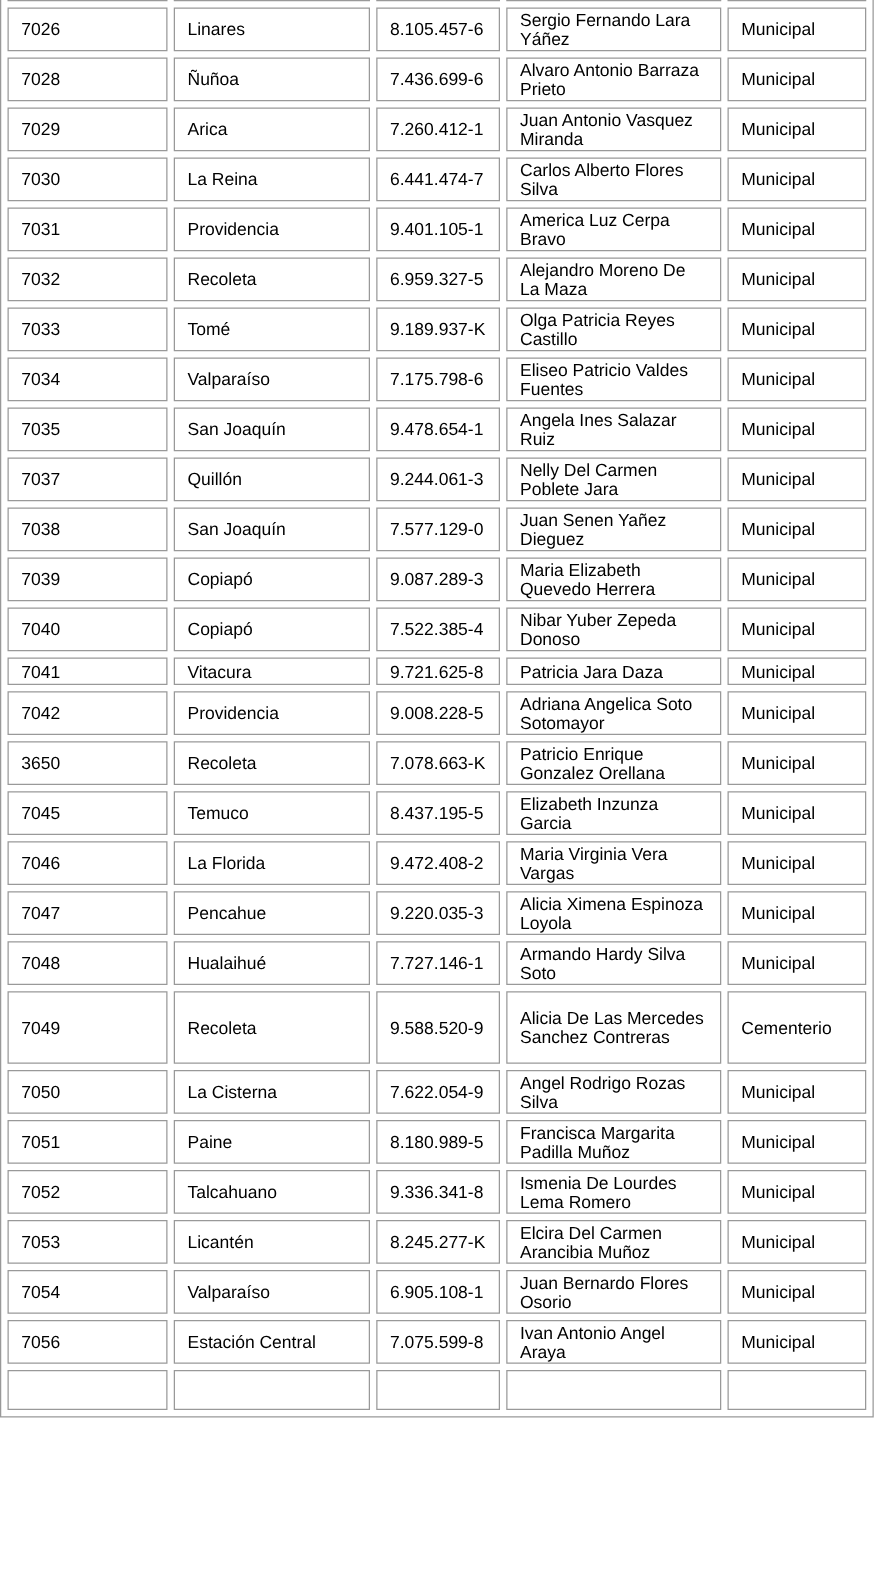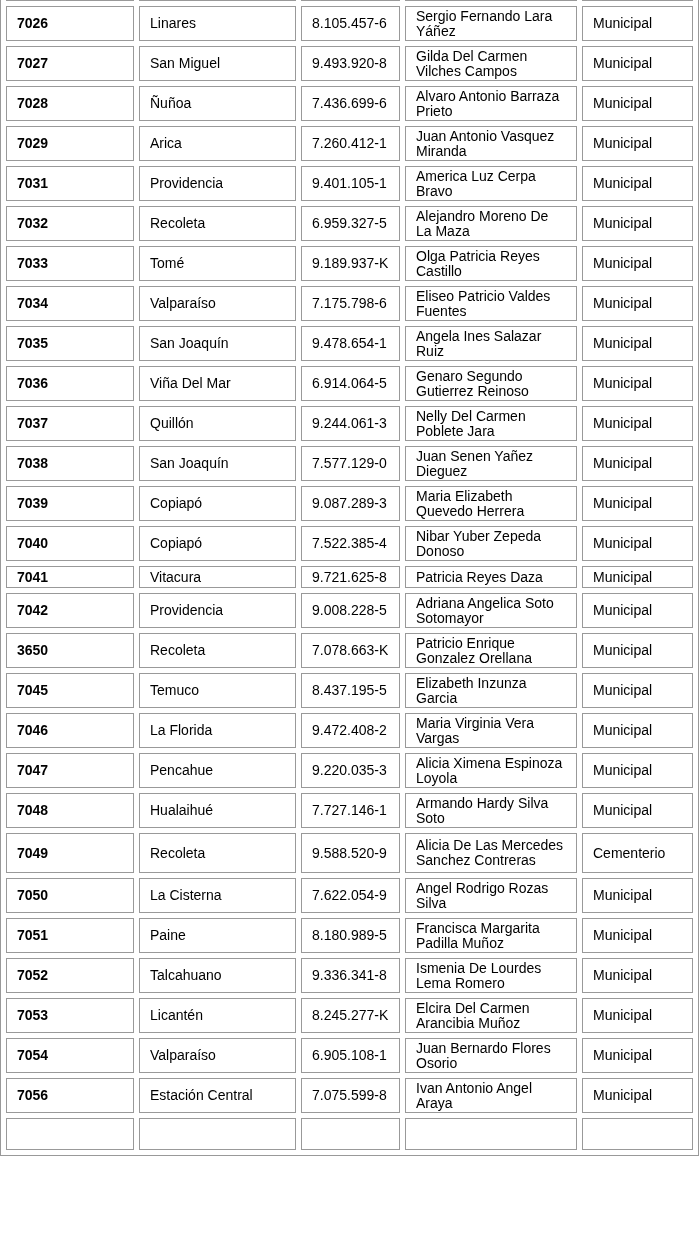--- a/index.html
+++ b/index.html
@@ -27,24 +27,24 @@
     color: #000000;
   }
   table.registry td {
     border: 1px solid #999999;
     background: #ffffff;
     padding: 1px 10px;
     vertical-align: middle;
     box-sizing: border-box;
     overflow: hidden;
   }
-  td.col-id { font-weight: bold; }
+  td.col-id { font-weight: normal; }
   tr.r1 td { height: 22px; }
   tr.r2 td { height: 35px; }
-  tr.r3 td { height: 40px; }
+  tr.r3 td { height: 58px; }
   tr.partial td { height: 32px; }
 </style>
 </head>
 <body>
 
 <div class="viewport">
   <table class="registry">
     <colgroup>
       <col style="width:128px">
       <col style="width:157px">
@@ -63,41 +63,41 @@
     </tbody>
     <tbody>
         <tr class="r2">
     <td class="col-id">7026</td>
     <td>Linares</td>
     <td>8.105.457-6</td>
     <td>Sergio Fernando Lara Yáñez</td>
     <td>Municipal</td>
   </tr>
         <tr class="r2">
-    <td class="col-id">7027</td>
-    <td>San Miguel</td>
-    <td>9.493.920-8</td>
-    <td>Gilda Del Carmen Vilches Campos</td>
-    <td>Municipal</td>
-  </tr>
-        <tr class="r2">
     <td class="col-id">7028</td>
     <td>Ñuñoa</td>
     <td>7.436.699-6</td>
     <td>Alvaro Antonio Barraza Prieto</td>
     <td>Municipal</td>
   </tr>
         <tr class="r2">
     <td class="col-id">7029</td>
     <td>Arica</td>
     <td>7.260.412-1</td>
     <td>Juan Antonio Vasquez Miranda</td>
     <td>Municipal</td>
   </tr>
         <tr class="r2">
+    <td class="col-id">7030</td>
+    <td>La Reina</td>
+    <td>6.441.474-7</td>
+    <td>Carlos Alberto Flores Silva</td>
+    <td>Municipal</td>
+  </tr>
+        <tr class="r2">
     <td class="col-id">7031</td>
     <td>Providencia</td>
     <td>9.401.105-1</td>
     <td>America Luz Cerpa Bravo</td>
     <td>Municipal</td>
   </tr>
         <tr class="r2">
     <td class="col-id">7032</td>
     <td>Recoleta</td>
     <td>6.959.327-5</td>
@@ -119,27 +119,20 @@
     <td>Municipal</td>
   </tr>
         <tr class="r2">
     <td class="col-id">7035</td>
     <td>San Joaquín</td>
     <td>9.478.654-1</td>
     <td>Angela Ines Salazar Ruiz</td>
     <td>Municipal</td>
   </tr>
         <tr class="r2">
-    <td class="col-id">7036</td>
-    <td>Viña Del Mar</td>
-    <td>6.914.064-5</td>
-    <td>Genaro Segundo Gutierrez Reinoso</td>
-    <td>Municipal</td>
-  </tr>
-        <tr class="r2">
     <td class="col-id">7037</td>
     <td>Quillón</td>
     <td>9.244.061-3</td>
     <td>Nelly Del Carmen Poblete Jara</td>
     <td>Municipal</td>
   </tr>
         <tr class="r2">
     <td class="col-id">7038</td>
     <td>San Joaquín</td>
     <td>7.577.129-0</td>
@@ -157,21 +150,21 @@
     <td class="col-id">7040</td>
     <td>Copiapó</td>
     <td>7.522.385-4</td>
     <td>Nibar Yuber Zepeda Donoso</td>
     <td>Municipal</td>
   </tr>
         <tr class="r1">
     <td class="col-id">7041</td>
     <td>Vitacura</td>
     <td>9.721.625-8</td>
-    <td>Patricia Reyes Daza</td>
+    <td>Patricia Jara Daza</td>
     <td>Municipal</td>
   </tr>
         <tr class="r2">
     <td class="col-id">7042</td>
     <td>Providencia</td>
     <td>9.008.228-5</td>
     <td>Adriana Angelica Soto Sotomayor</td>
     <td>Municipal</td>
   </tr>
         <tr class="r2">

